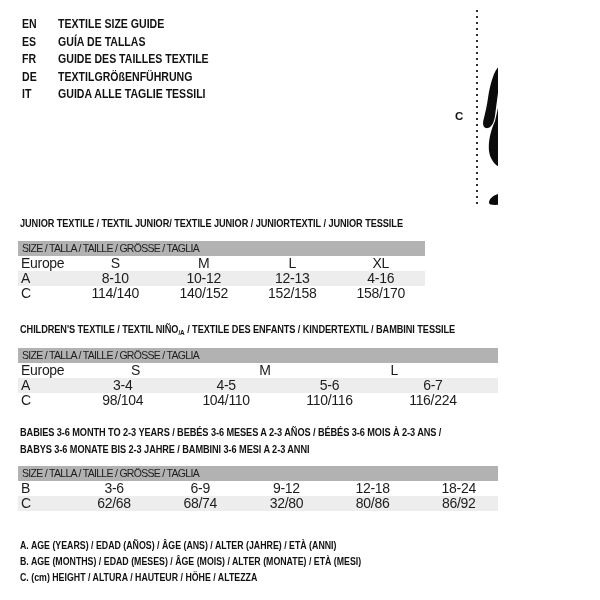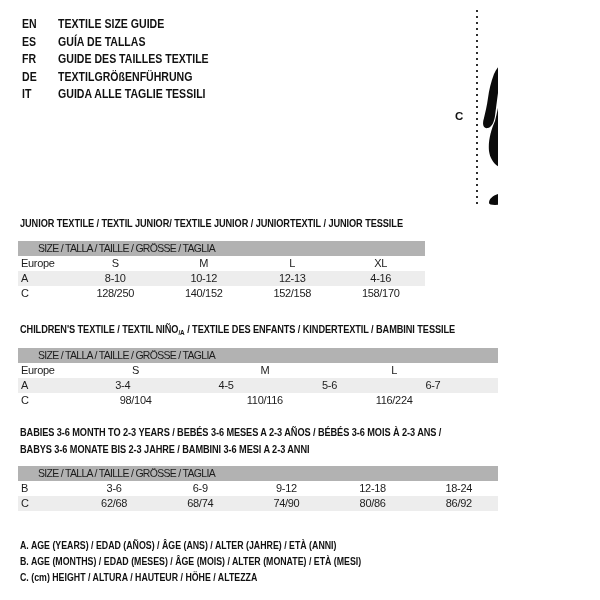--- a/index.html
+++ b/index.html
@@ -18,23 +18,23 @@
     background:repeating-linear-gradient(to bottom,#2e2e2e 0 2.2px,transparent 2.2px 6px);}
   .c-label{left:455px;top:109px;font-weight:bold;font-size:11.5px;line-height:14px;}
   .fig{left:482px;top:10px;}
   
   .ttl{font-weight:bold;font-size:11.5px;letter-spacing:-0.1px;line-height:14px;
     transform:scaleX(0.80);transform-origin:0 0;white-space:nowrap;}
   .ttl2{line-height:17px;}
   .sub{font-size:8px;vertical-align:-2px;}
   
   .tbl{}
-  .sizebar{height:15px;line-height:15.5px;background:#b2b2b2;padding-left:20px;
+  .sizebar{height:15px;line-height:15.5px;background:#b2b2b2;padding-left:4px;
     font-size:10.5px;letter-spacing:-0.7px;color:#1c1c1c;white-space:nowrap;}
-  .trow{display:flex;height:15px;line-height:15px;font-size:11px;letter-spacing:-0.3px;color:#1c1c1c;}
+  .trow{display:flex;height:15px;line-height:15px;font-size:14px;letter-spacing:-0.3px;color:#1c1c1c;}
   .shaded{background:#ededed;}
   .c0{width:50px;padding-left:3px;}
   .cv{flex:1;text-align:center;}
   
   .notes{left:20px;top:537px;}
   .note-line{height:16px;line-height:16px;font-weight:bold;font-size:11px;
     transform:scaleX(0.80);transform-origin:0 0;white-space:nowrap;}
 </style>
 </head>
 <body>
@@ -96,21 +96,21 @@
     </div>
     <div class="trow shaded">
       <span class="c0">A</span>
       <span class="cv">8-10</span>
       <span class="cv">10-12</span>
       <span class="cv">12-13</span>
       <span class="cv">4-16</span>
     </div>
     <div class="trow">
       <span class="c0">C</span>
-      <span class="cv">128/250</span>
+      <span class="cv">114/140</span>
       <span class="cv">140/152</span>
       <span class="cv">152/158</span>
       <span class="cv">158/170</span>
     </div>
   </div>
 
   <div class="abs ttl" style="left:20px;top:322px">
     <span>CHILDREN'S TEXTILE / TEXTIL NIÑO</span><span class="sub">/A</span><span> / TEXTILE DES ENFANTS / KINDERTEXTIL / BAMBINI TESSILE</span>
   </div>
   <div class="abs tbl" style="left:18px;top:348px;width:570px">
@@ -126,20 +126,21 @@
       <span class="c0">A</span>
       <span class="cv">3-4</span>
       <span class="cv">4-5</span>
       <span class="cv">5-6</span>
       <span class="cv">6-7</span>
       <span class="cv">7-8</span>
     </div>
     <div class="trow">
       <span class="c0">C</span>
       <span class="cv">98/104</span>
+      <span class="cv">104/110</span>
       <span class="cv">110/116</span>
       <span class="cv">116/224</span>
       <span class="cv">122/128</span>
     </div>
   </div>
 
   <div class="abs ttl ttl2" style="left:20px;top:424px">
     <div>BABIES 3-6 MONTH TO 2-3 YEARS / BEBÉS 3-6 MESES A 2-3 AÑOS / BÉBÉS 3-6 MOIS À 2-3 ANS /</div>
     <div>BABYS 3-6 MONATE BIS 2-3 JAHRE / BAMBINI 3-6 MESI A 2-3 ANNI</div>
   </div>
@@ -151,21 +152,21 @@
       <span class="cv">6-9</span>
       <span class="cv">9-12</span>
       <span class="cv">12-18</span>
       <span class="cv">18-24</span>
       <span class="cv">24-36</span>
     </div>
     <div class="trow shaded">
       <span class="c0">C</span>
       <span class="cv">62/68</span>
       <span class="cv">68/74</span>
-      <span class="cv">74/90</span>
+      <span class="cv">32/80</span>
       <span class="cv">80/86</span>
       <span class="cv">86/92</span>
       <span class="cv">92/98</span>
     </div>
   </div>
 
   <div class="abs notes">
     <div class="note-line">A. AGE (YEARS) / EDAD (AÑOS) / ÂGE (ANS) / ALTER (JAHRE) / ETÀ (ANNI)</div>
     <div class="note-line">B. AGE (MONTHS) / EDAD (MESES) / ÂGE (MOIS) / ALTER (MONATE) / ETÀ (MESI)</div>
     <div class="note-line">C. (cm) HEIGHT / ALTURA / HAUTEUR / HÖHE / ALTEZZA</div>

